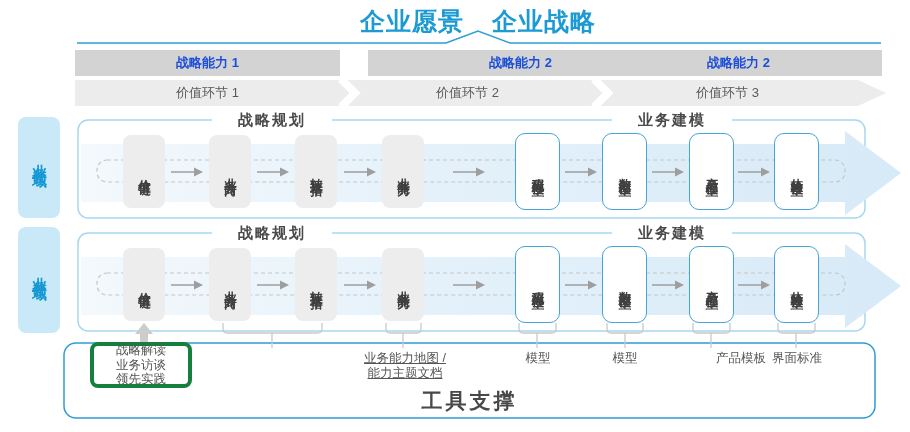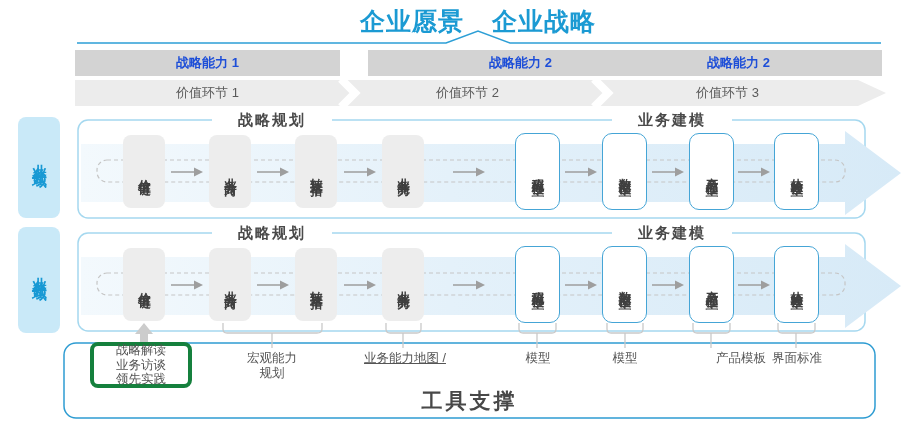--- a/index.html
+++ b/index.html
@@ -166,26 +166,23 @@
   <div class="abs bbox" style="left:774px;top:246px;">
       <span class="vtext">体验模型</span>
     </div>
 
   <div class="abs callout">
     <div>战略解读</div>
     <div>业务访谈</div>
     <div>领先实践</div>
   </div>
 
-  <div class="abs note" style="left:207px;">
-    <div>宏观能力</div>
-    <div>规划</div>
-  </div>
   <div class="abs note" style="left:340px;text-decoration:underline;">
     <div>业务能力地图 /</div>
+    <div>能力主题文档</div>
   </div>
   <div class="abs note" style="left:473px;">
     <div>模型</div>
   </div>
   <div class="abs note" style="left:560px;">
     <div>模型</div>
   </div>
   <div class="abs note" style="left:676px;">
     <div>产品模板</div>
   </div>

